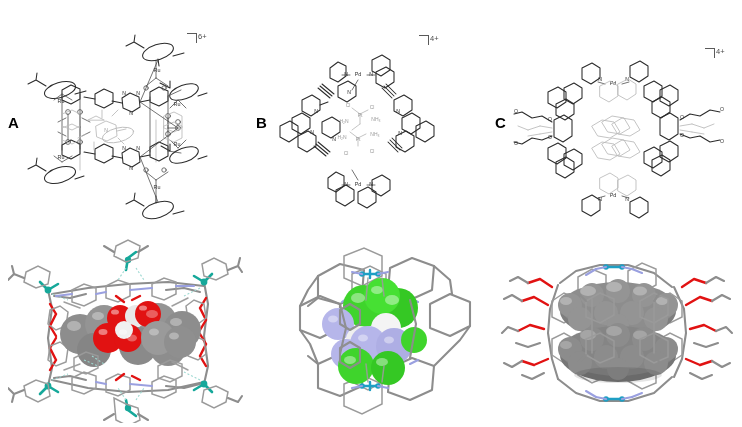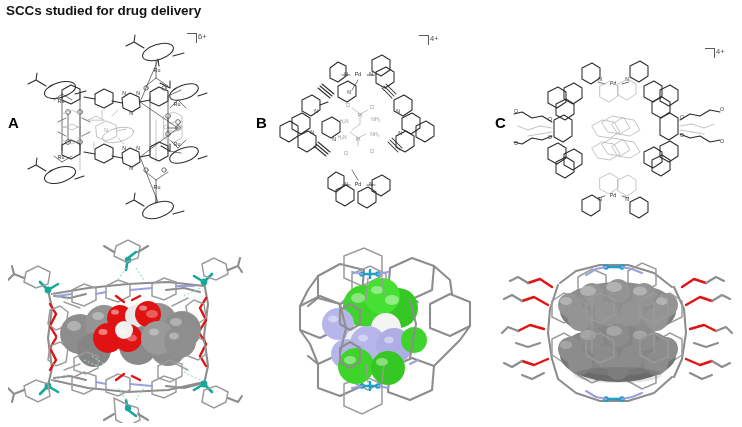--- a/index.html
+++ b/index.html
@@ -36,21 +36,20 @@
   .stick-n{stroke:#9aa0e0;stroke-width:2.1;fill:none;stroke-linecap:round;}
   .stick-ru{stroke:#16a89a;stroke-width:2.6;fill:none;stroke-linecap:round;}
   .stick-pd{stroke:#1f9fc4;stroke-width:2.4;fill:none;stroke-linecap:round;}
   .hbond{stroke:#9fd9d2;stroke-width:1.1;fill:none;stroke-dasharray:2 2;}
 </style>
 </head>
 <body>
 
 <div class="figure">
 
-  <div class="title">SCCs studied for drug delivery</div>
 
   <div class="panel-letter" style="left:8px;top:114px;">A</div>
   <div class="bracket" style="left:187px;top:33px;"></div>
   <div class="charge" style="left:198px;top:32px;">6+</div>
 
   <div class="cell" style="left:18px;top:30px;width:200px;height:200px;">
     <svg width="200" height="200" viewBox="0 0 200 200">
       <g>
 
         <g class="ln-pale">

